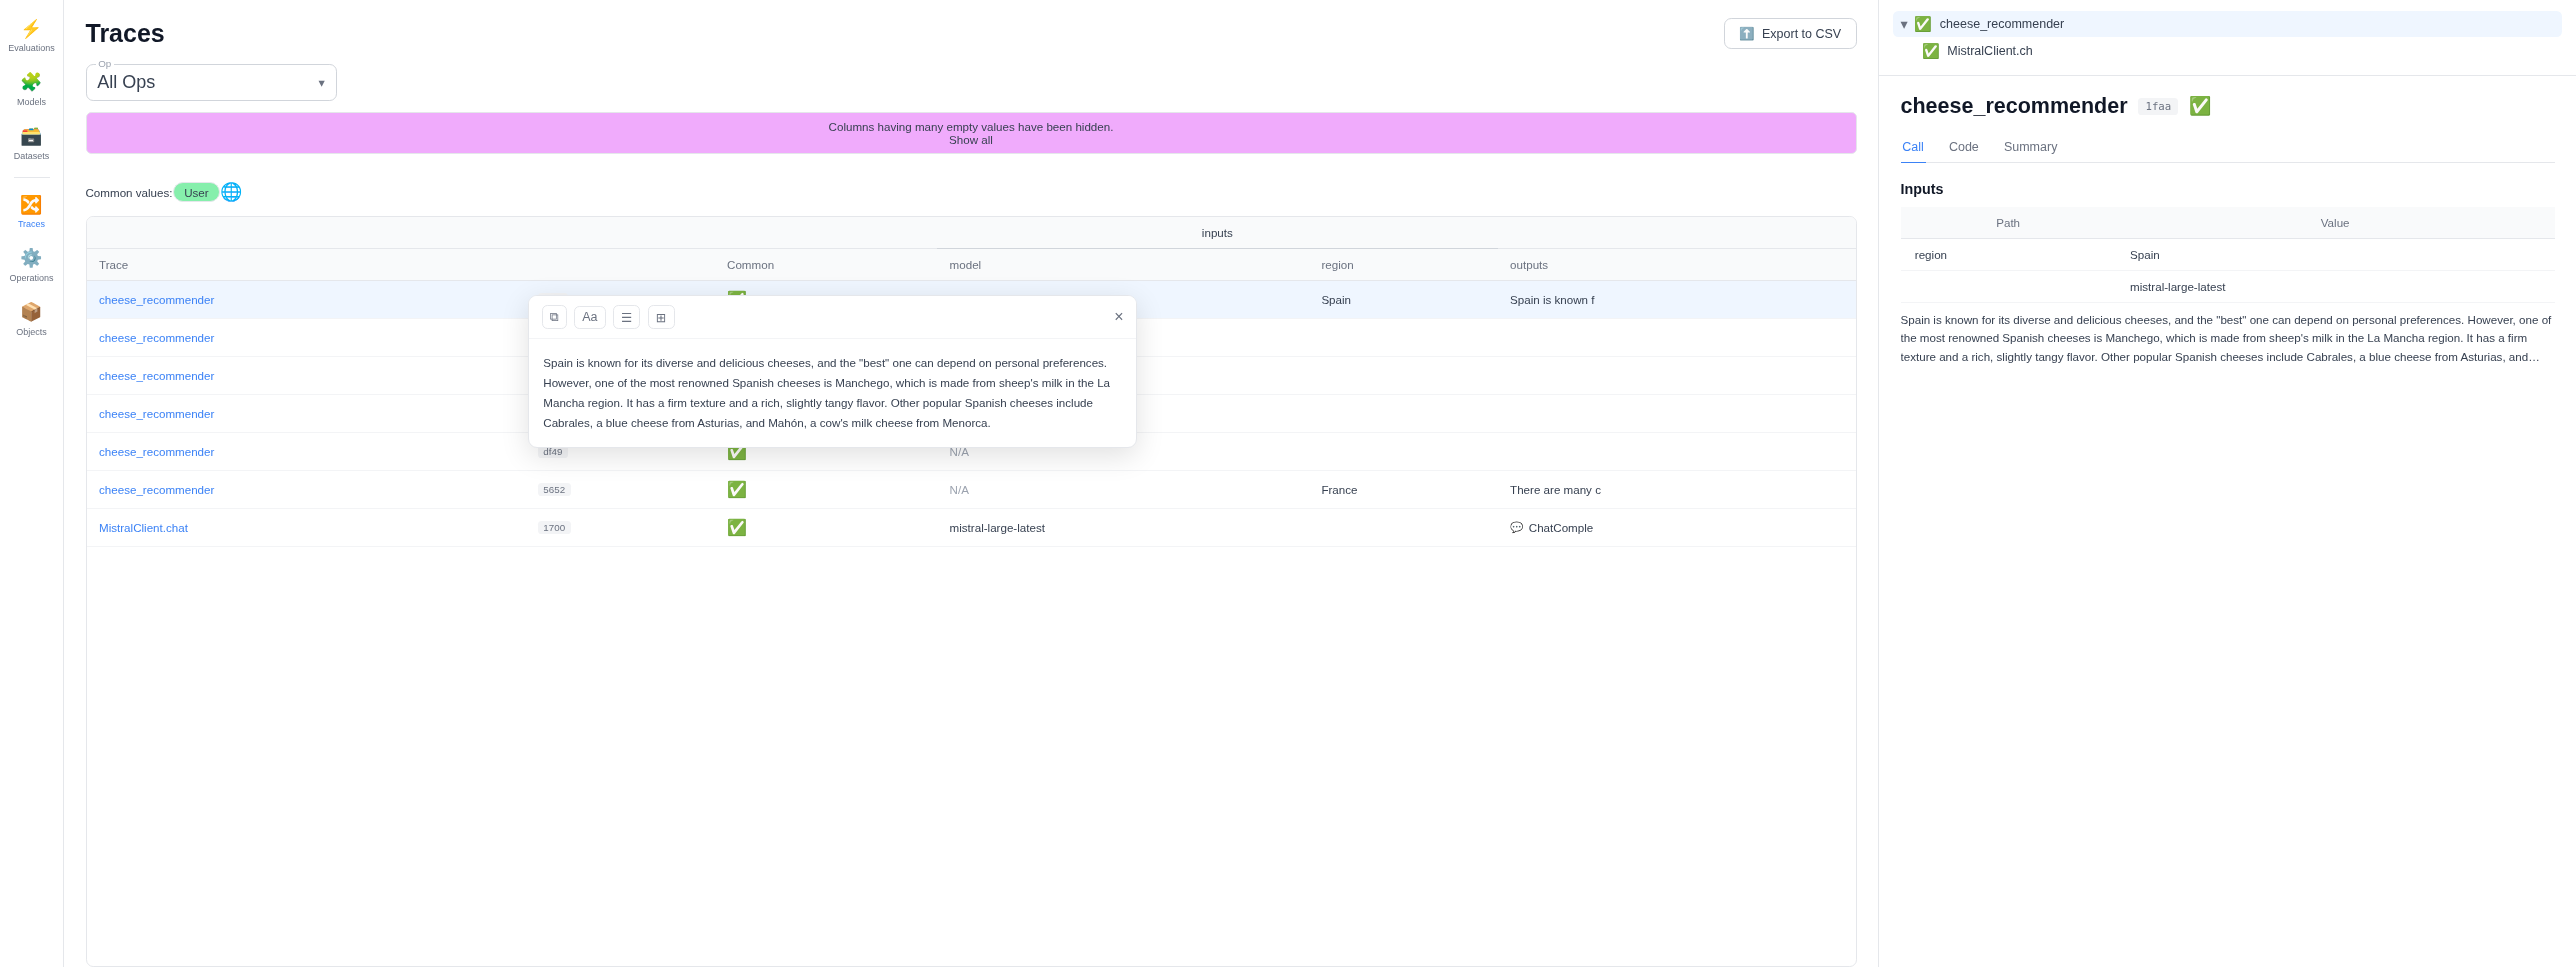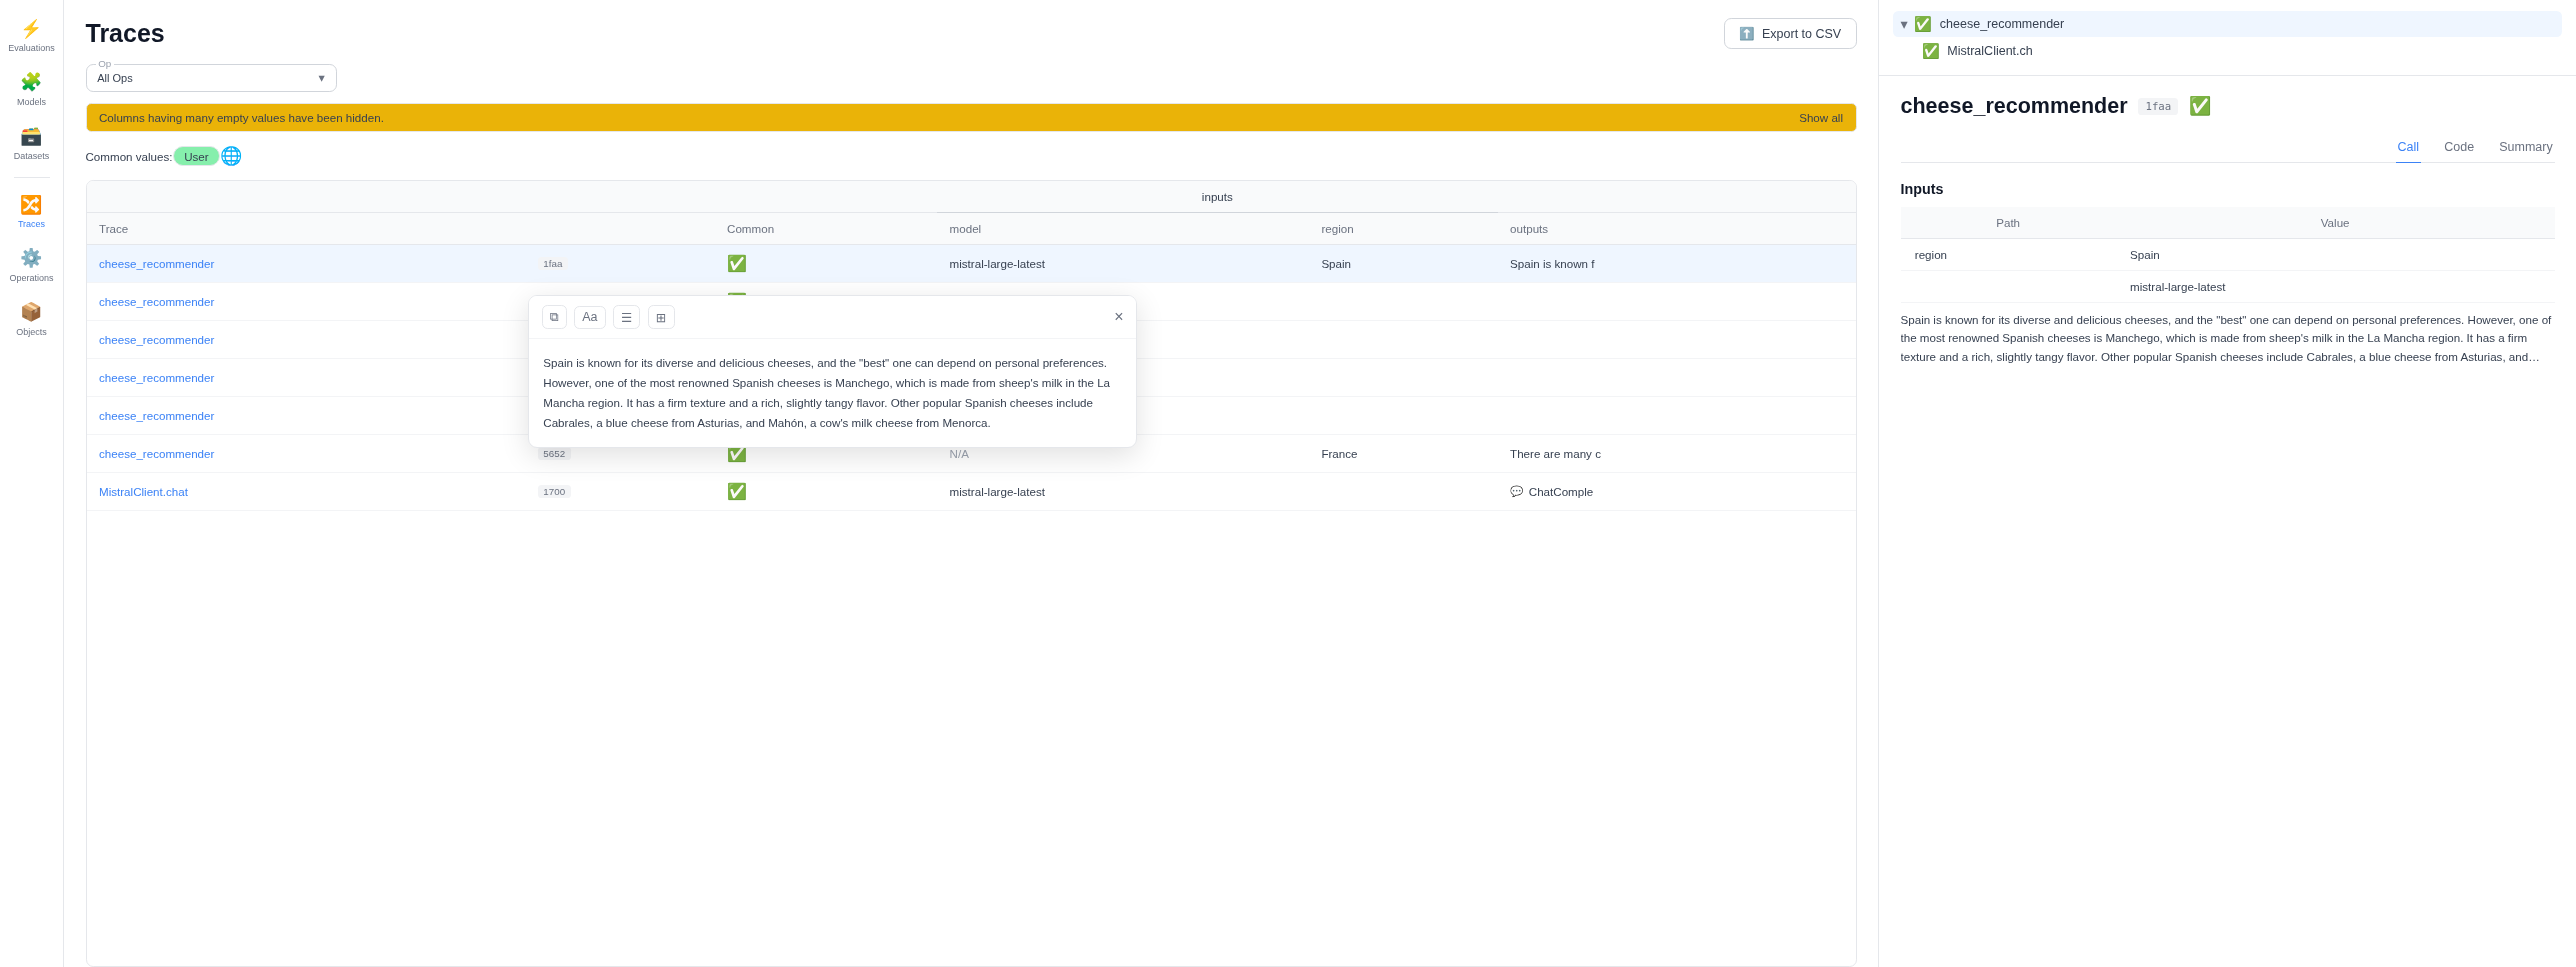--- a/index.html
+++ b/index.html
@@ -84,34 +84,35 @@
       position: relative;
       border: 1.3px solid #d1d5db;
       border-radius: 7.2px;
       padding: 3.6px 10.7px;
       display: flex;
       align-items: center;
       gap: 6px;
       width: 251px;
     }
     .op-select-label { font-size: 9.8px; color: #9ca3af; position: absolute; top: -6.3px; left: 9px; background: white; padding: 0 2.7px; }
-    .op-select-value { flex: 1; color: #374151; font-size: 11px; padding: 3.6px 0; }
+    .op-select-value { flex: 1; color: #374151; font-size: 18px; padding: 3.6px 0; }
     .op-select-arrow { color: #6b7280; }
 
     .hidden-cols-bar {
       display: flex;
       align-items: center;
       justify-content: space-between;
-      background: #eab308;
+      background: #f0abfc;
       border: 0.9px solid #e5e7eb;
       border-radius: 5.4px;
       padding: 7.2px 12.5px;
-      margin-bottom: 13px;
-      font-size: 11.6px;
-      color: #374151;
+      margin-bottom: 27px;
+      font-size: 11.6px;
+      color: #374151;
+      flex-direction: column;
     }
     .show-all-btn { color: #374151; font-weight: 500; cursor: pointer; }
 
     .common-values-row {
       display: flex;
       align-items: center;
       margin-bottom: 12.5px;
       font-size: 11.6px;
       color: #374151;
     }
@@ -237,21 +238,20 @@
       font-family: monospace;
     }
     .detail-status-ok { color: #10b981; font-size: 18px; }
 
     
     .detail-tabs {
       display: flex;
       gap: 21.5px;
       border-bottom: 0.9px solid #e5e7eb;
       margin-bottom: 18px;
-      justify-content: flex-end;
     }
     .detail-tab {
       padding: 7.2px 1.8px;
       font-size: 12.5px;
       color: #6b7280;
       cursor: pointer;
       border-bottom: 1.8px solid transparent;
       margin-bottom: -0.9px;
     }
     .detail-tab.active {

